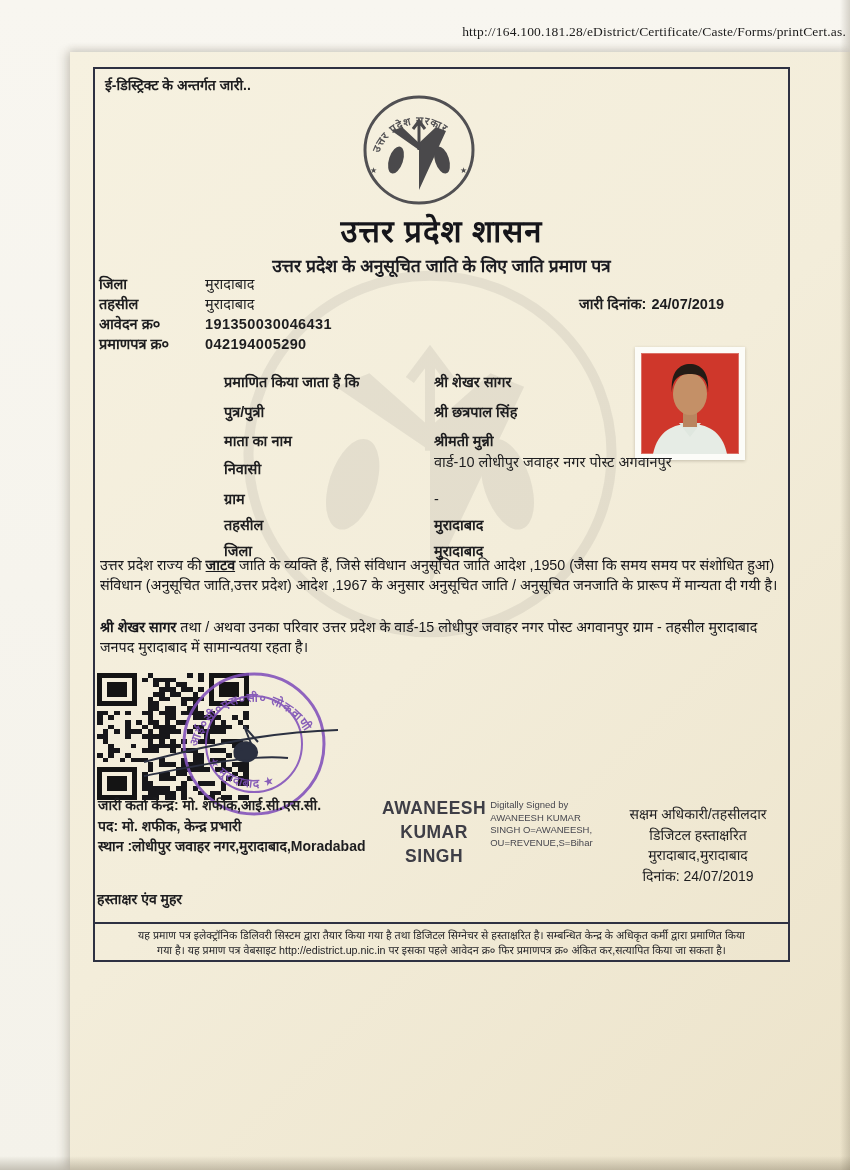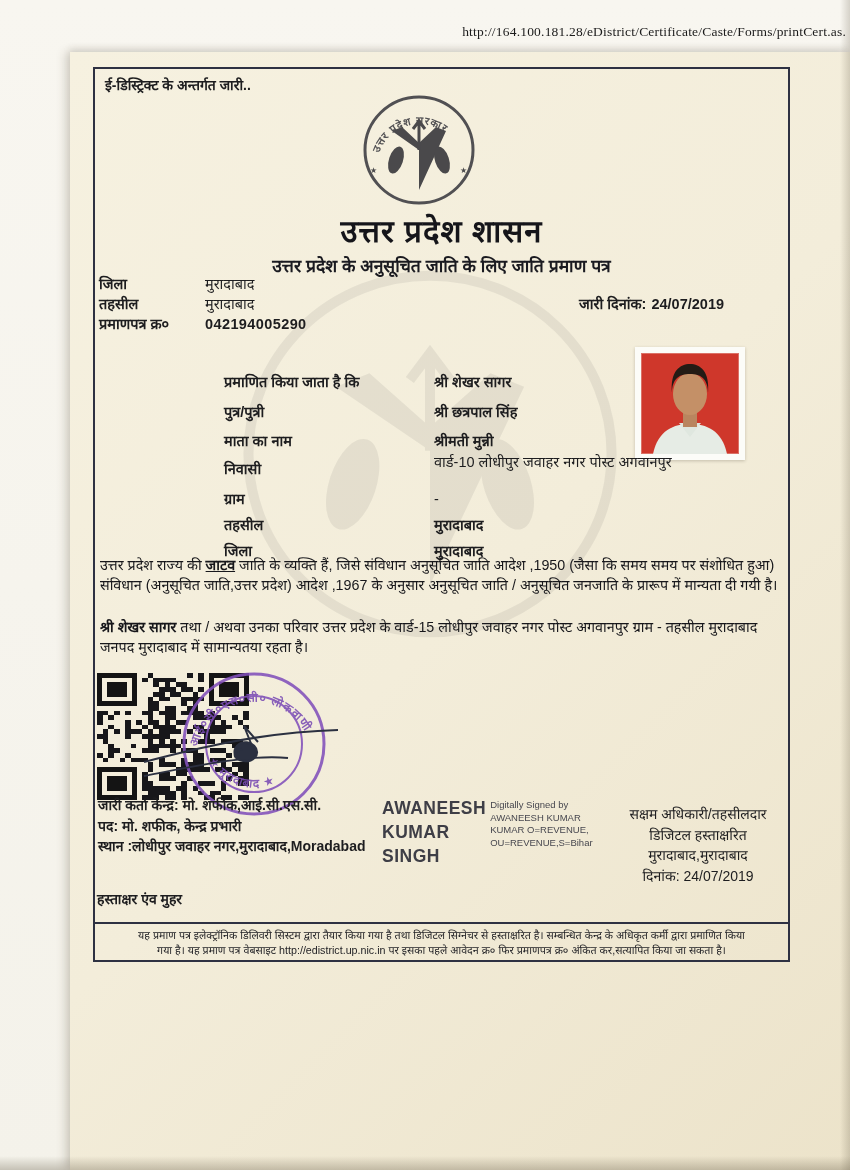--- a/index.html
+++ b/index.html
@@ -68,21 +68,21 @@
   .qr i { background:#17171a; display:block; }
   .qr .finder { position:absolute; width:26%; height:26%; border:5px solid #141414; background:transparent; }
   .qr .finder::after { content:""; position:absolute; inset:16%; background:#141414; }
   .qr .f-tl { left:0; top:0; } .qr .f-tr { right:0; top:0; } .qr .f-bl { left:0; bottom:0; }
 
   .stamp { position:absolute; left:82px; top:598px; width:154px; height:154px; opacity:.88; }
   .signature { position:absolute; left:45px; top:633px; width:205px; height:88px; }
 
   .issuer { position:absolute; left:3px; top:726px; font-size:14px; font-weight:700; line-height:20.5px; }
   .digsig { position:absolute; left:287px; top:727px; display:flex; gap:4px; }
-  .ds-name { text-align:left; font-weight:700; font-size:17.5px; line-height:24px; color:#3e3e46; letter-spacing:.5px; }
+  .ds-name { text-align:center; font-weight:700; font-size:17.5px; line-height:24px; color:#3e3e46; letter-spacing:.5px; }
   .ds-meta { font-size:9.5px; line-height:12.5px; color:#47474f; padding-top:3px; white-space:nowrap; }
   .officer { position:absolute; left:505px; top:735px; width:196px; text-align:center;
     font-size:14px; font-weight:400; line-height:20.5px; }
   .seal-label { position:absolute; left:2px; top:820px; font-size:14px; font-weight:700; }
 
   .footer { position:absolute; left:0; right:0; bottom:2px; border-top:2px solid #2e3142;
     padding:4px 8px 0; text-align:center; font-size:10.7px; line-height:15px; color:#232327; }
 </style>
 </head>
 <body>
@@ -122,20 +122,24 @@
       <div class="subtitle">उत्तर प्रदेश के अनुसूचित जाति के लिए जाति प्रमाण पत्र</div>
 
       <div class="meta">
         <div class="m-row">
           <span class="m-label">जिला</span>
           <span class="m-value">मुरादाबाद</span>
         </div>
         <div class="m-row">
           <span class="m-label">तहसील</span>
           <span class="m-value">मुरादाबाद</span>
+        </div>
+        <div class="m-row">
+          <span class="m-label">आवेदन क्र०</span>
+          <span class="m-value num">191350030046431</span>
         </div>
         <div class="m-row">
           <span class="m-label">प्रमाणपत्र क्र०</span>
           <span class="m-value num">042194005290</span>
         </div>
       </div>
 
       <div class="issue-date">
         <span>जारी दिनांक:</span><span class="sp">24/07/2019</span>
       </div>
@@ -473,21 +477,21 @@
 
       <div class="digsig">
         <div class="ds-name">
           <div>AWANEESH</div>
           <div>KUMAR</div>
           <div>SINGH</div>
         </div>
         <div class="ds-meta">
           <div>Digitally Signed by</div>
           <div>AWANEESH KUMAR</div>
-          <div>KUMAR O=REVENUE,</div>
+          <div>SINGH O=AWANEESH,</div>
           <div style="">OU=REVENUE,S=Bihar</div>
         </div>
       </div>
 
       <div class="officer">
         <div>सक्षम अधिकारी/तहसीलदार</div>
         <div>डिजिटल हस्ताक्षरित</div>
         <div>मुरादाबाद,मुरादाबाद</div>
         <div>
           <span>दिनांक:</span>

